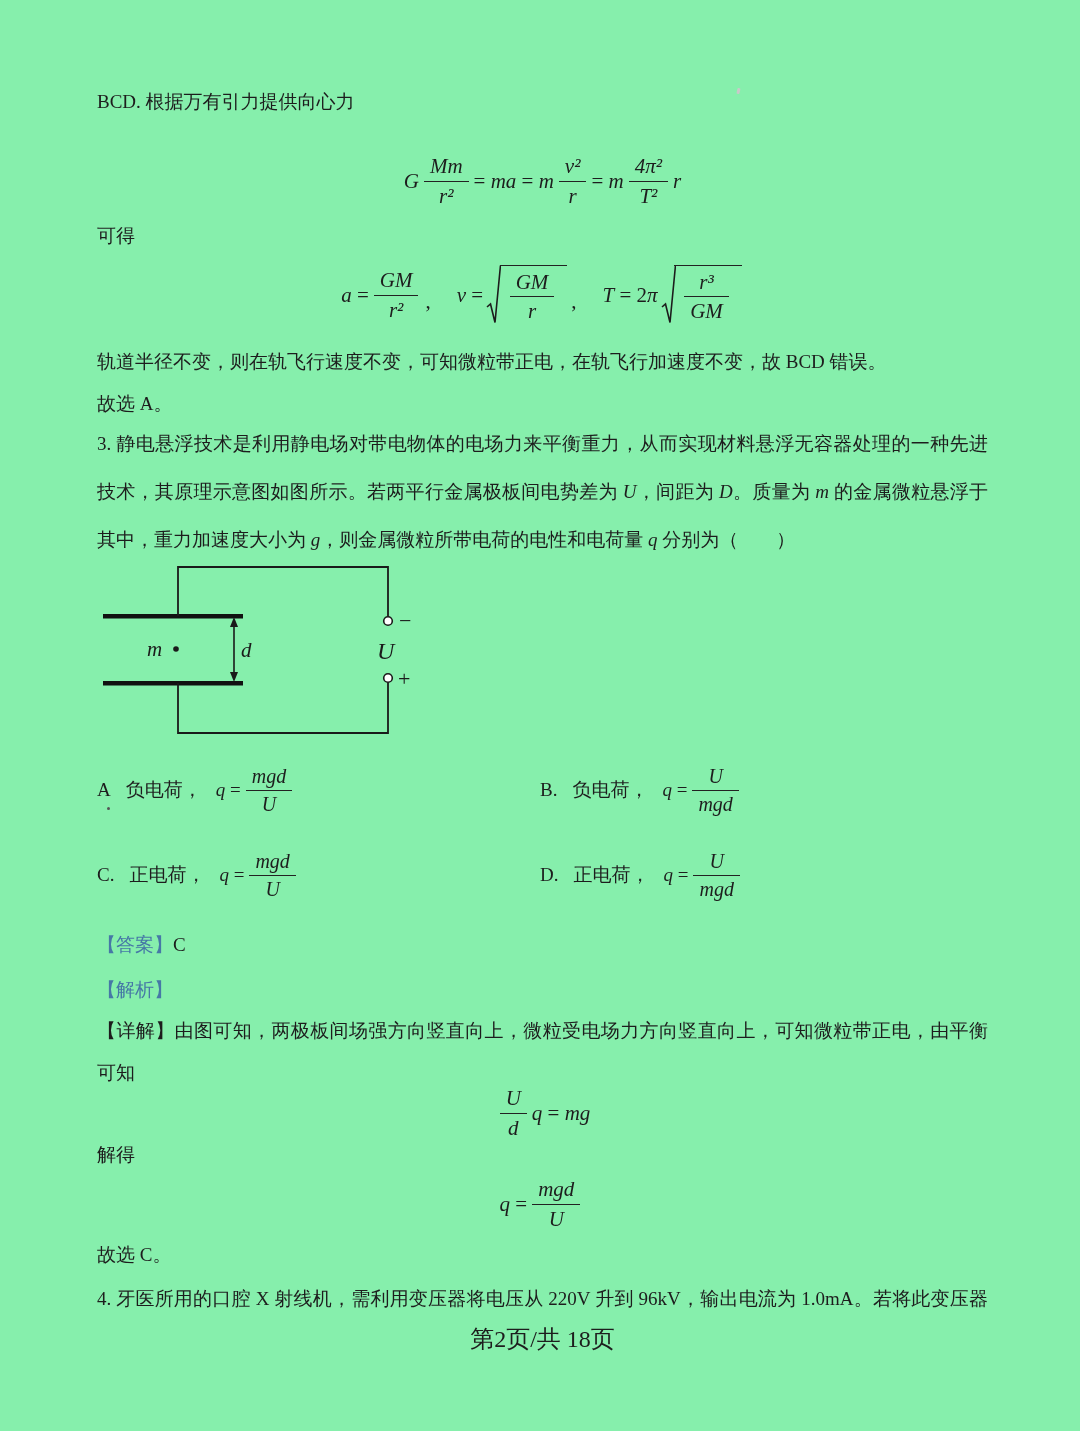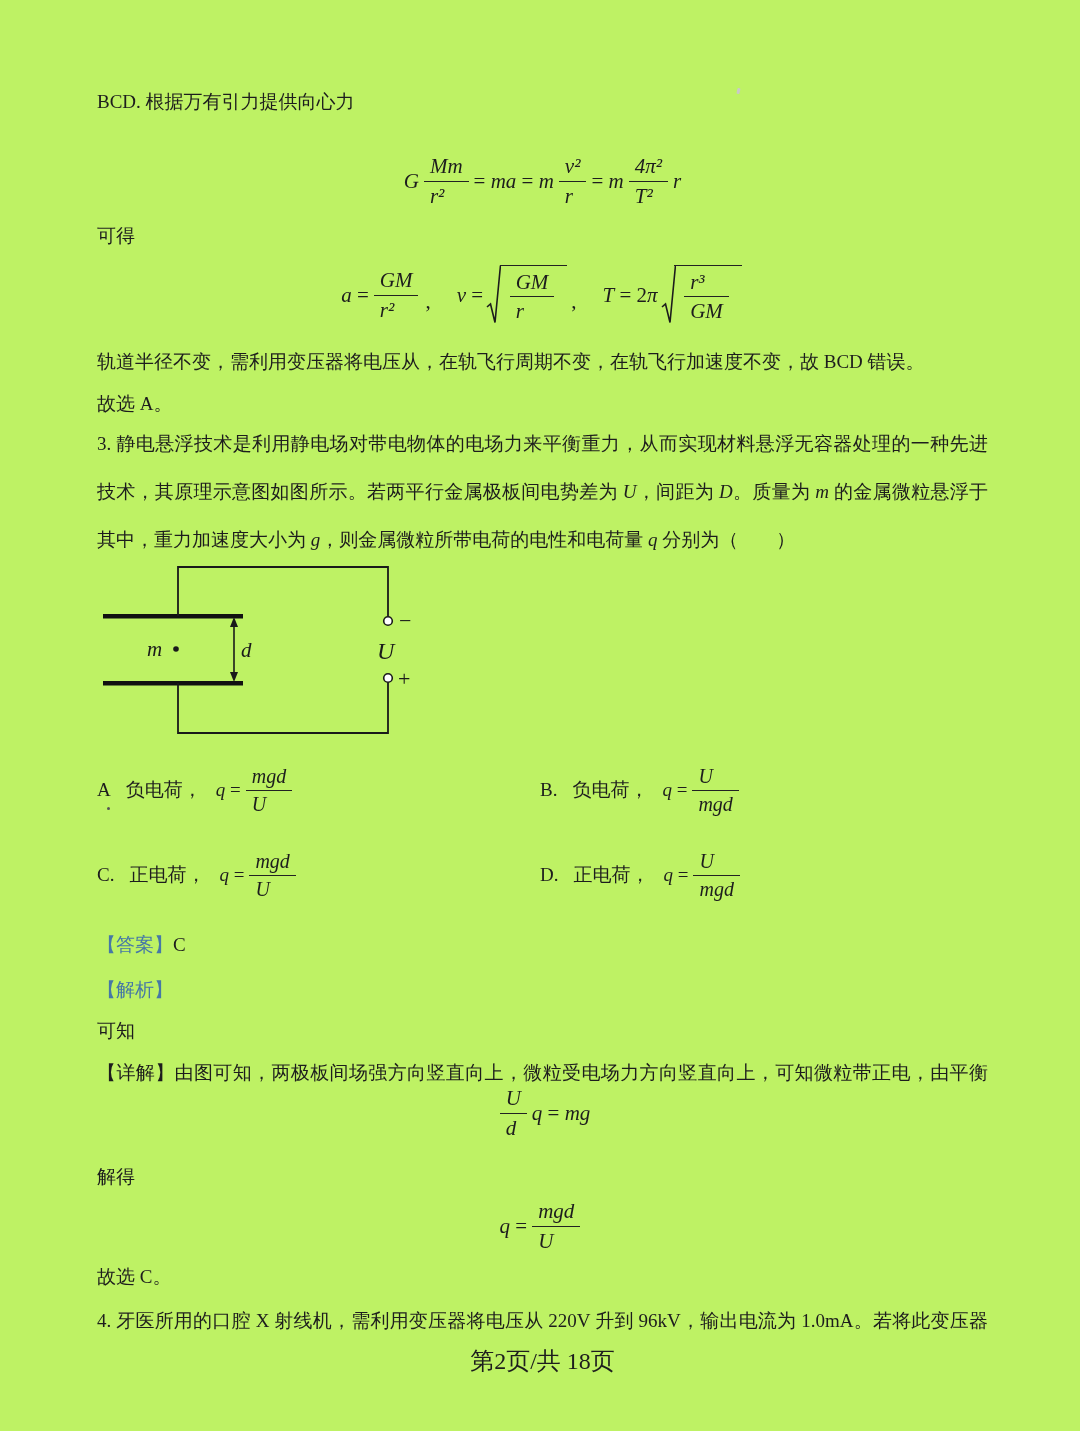--- a/index.html
+++ b/index.html
@@ -1,36 +1,36 @@
 <!DOCTYPE html>
 <html><head>
 <meta charset="utf-8">
 <style>
   html,body { margin:0; padding:0; background:#ffffff; }
   .page {
-    position:relative; width:1080px; height:1431px; background:#bef264;
+    position:relative; width:1080px; height:1431px; background:#86efac;
     font-family:"Liberation Serif","DejaVu Serif",serif;
     color:#1d1d1d; overflow:hidden;
   }
   .content { padding:86px 92px 0 97px; }
   .line { font-size:19px; line-height:24px; }
   .pline { font-size:19px; line-height:48px; white-space:nowrap; }
   .pline.just { white-space:normal; text-align:justify; text-align-last:justify; }
   .dline { font-size:19px; line-height:42px; white-space:nowrap; }
   .dline.just { white-space:normal; text-align:justify; text-align-last:justify; }
   i { font-style:italic; }
 
   
   .formula-row { display:flex; justify-content:center; align-items:center; font-size:21px; }
   .fr-h72 { height:72px; margin-top:31px; }
   .fr-h78 { height:78px; margin-top:8px; }
   .fr-h60 { height:60px; margin-top:-11px; }
   .fr-h62 { height:62px; margin-top:6px; }
 
-  .frac { display:inline-flex; flex-direction:column; 
+  .frac { display:inline-flex; flex-direction:column; text-align:center;
           vertical-align:middle; margin:0 5px; font-style:italic; line-height:1.05; }
   .frac .num { display:block; padding:1px 6px 3px; }
   .frac .den { display:block; border-top:1.6px solid #222; padding:3px 6px 1px; }
 
   .sqrt { display:inline-flex; align-items:stretch; margin:0 2px 0 3px; }
   .sqrt .radsign { width:15px; margin-right:-1.5px; }
   .sqrt .body { border-top:1.7px solid #222; padding:2px 8px 0 5px; display:flex; align-items:center; }
 
   .fsep { margin:0 26px 0 2px; position:relative; top:6px; }
 
@@ -42,21 +42,21 @@
   .opt-label { position:relative; margin-right:15px; }
   .opt-text { margin-right:14px; }
   .opt .frac { font-size:20px; }
   .artifact-dot { position:absolute; left:10px; top:28px; width:3px; height:3px;
                   border-radius:50%; background:#555; }
 
   .blue { color:#4678a6; }
   #answer-line { margin-top:26px; }
   #analysis-line { margin-top:21px; }
   #detail-para { margin-top:8px; }
-  #jiede { margin-top:22px; }
+  #jiede { margin-top:0; }
   #choice-a { margin-top:18px; }
   #choice-c { margin-top:8px; }
   #conclusion { margin-top:16px; }
   #kede { margin-top:7px; }
   #q4-para { margin-top:8px; }
   #footer { margin-top:4px; text-align:center; font-size:24px; line-height:24px; }
   #intro-line { margin-top:4px; }
 
   .artifact-tick { position:absolute; left:737px; top:88px; width:3px; height:6px;
                    background:#c9c9c9; transform:rotate(12deg); border-radius:1px; }
@@ -120,21 +120,21 @@
         </svg>
         <span class="body">
           <span class="frac">
             <span class="num">r³</span>
             <span class="den">GM</span>
           </span>
         </span>
       </span>
     </div>
 
-    <div class="line" id="conclusion">轨道半径不变，需利用变压器将电压从，在轨飞行周期不变，在轨飞行加速度不变，故 BCD 错误。</div>
+    <div class="line" id="conclusion">轨道半径不变，则在轨飞行速度不变，可知微粒带正电，在轨飞行加速度不变，故 BCD 错误。</div>
     <div class="line" id="choice-a">故选 A。</div>
 
     <div id="q3-para">
       <div class="pline just">3. 静电悬浮技术是利用静电场对带电物体的电场力来平衡重力，从而实现材料悬浮无容器处理的一种先进</div>
       <div class="pline just">技术，其原理示意图如图所示。若两平行金属极板间电势差为 <i>U</i>，间距为 <i>D</i>。质量为 <i>m</i> 的金属微粒悬浮于</div>
       <div class="pline">其中，重力加速度大小为 <i>g</i>，则金属微粒所带电荷的电性和电荷量 <i>q</i> 分别为（　　）</div>
     </div>
 
     <svg id="diagram" width="320" height="180" viewBox="0 0 320 180">
       <rect x="3" y="54" width="140" height="4.5" fill="#111"></rect>
@@ -192,22 +192,22 @@
         </span>
       </div>
     </div>
 
     <div class="line" id="answer-line">
       <span class="blue">【答案】</span><span>C</span>
     </div>
     <div class="line blue" id="analysis-line">【解析】</div>
 
     <div id="detail-para">
+      <div class="dline just">【详解】由图可知，两极板间场强方向竖直向上，微粒受电场力方向竖直向上，可知微粒带正电，由平衡</div>
       <div class="dline">可知</div>
-      <div class="dline just">【详解】由图可知，两极板间场强方向竖直向上，微粒受电场力方向竖直向上，可知微粒带正电，由平衡</div>
     </div>
 
     <div class="formula-row fr-h60">
       <span class="frac">
         <span class="num">U</span>
         <span class="den">d</span>
       </span>
       <span><i>q</i> = <i>mg</i></span>
     </div>
 

